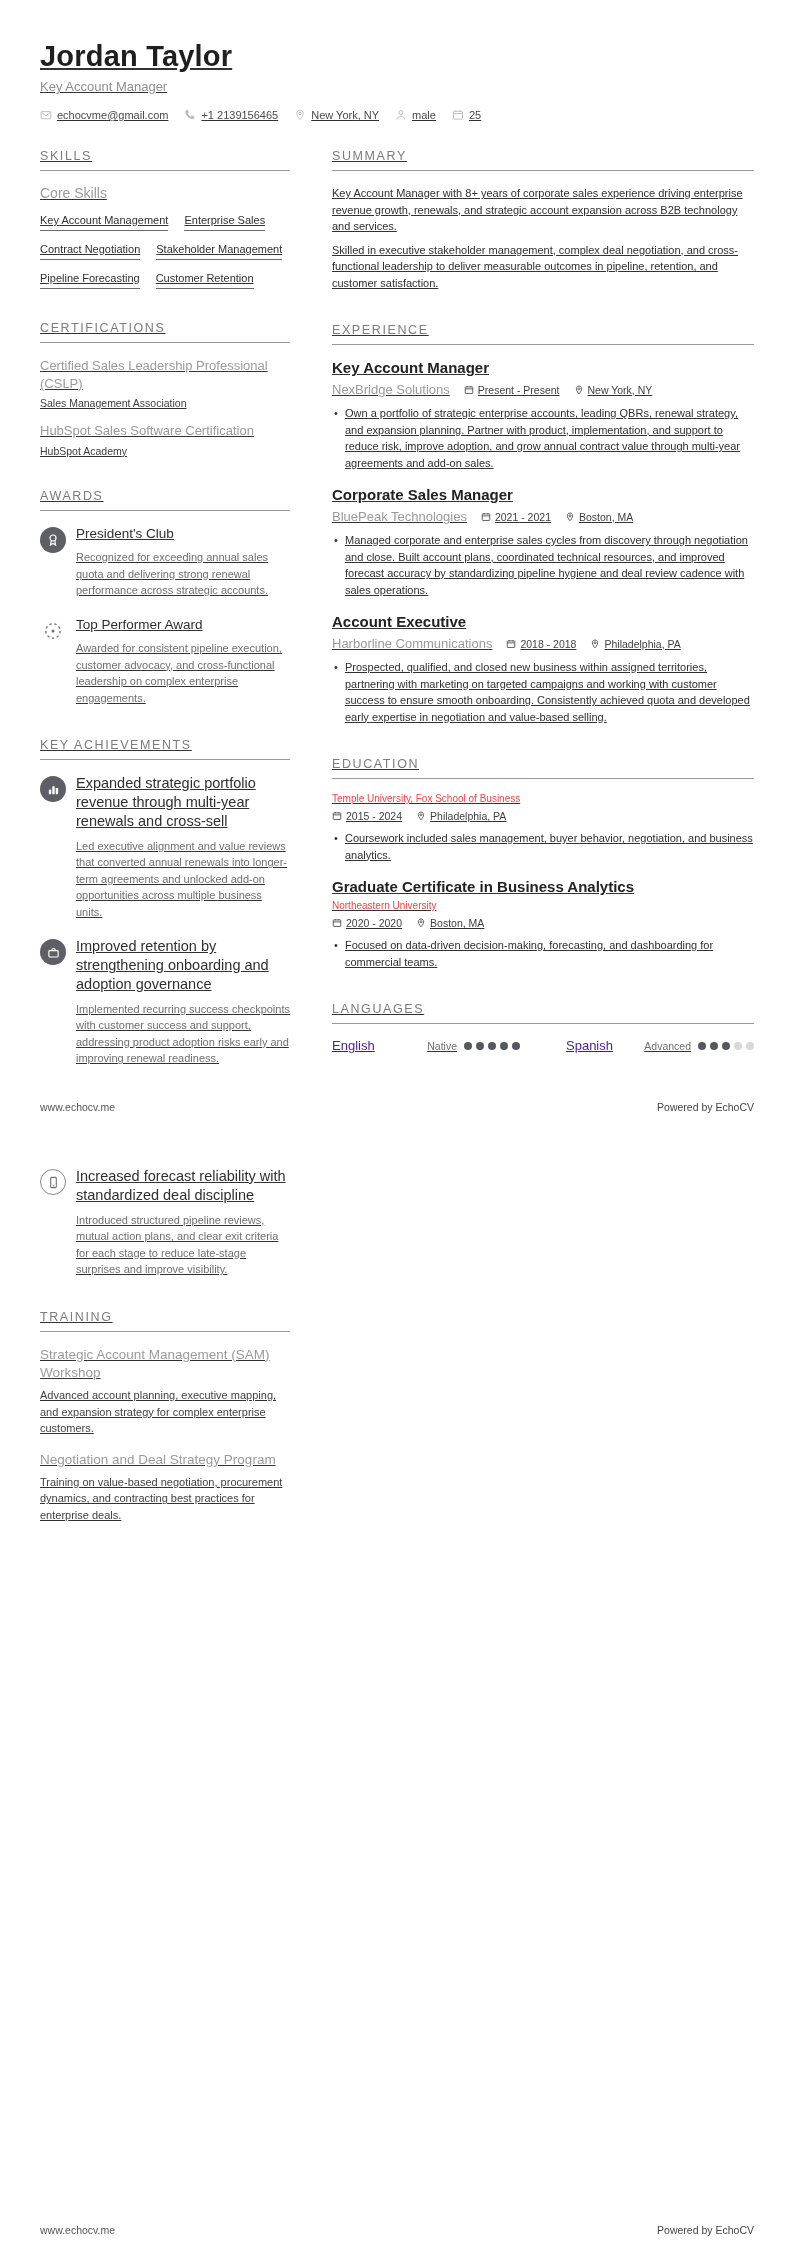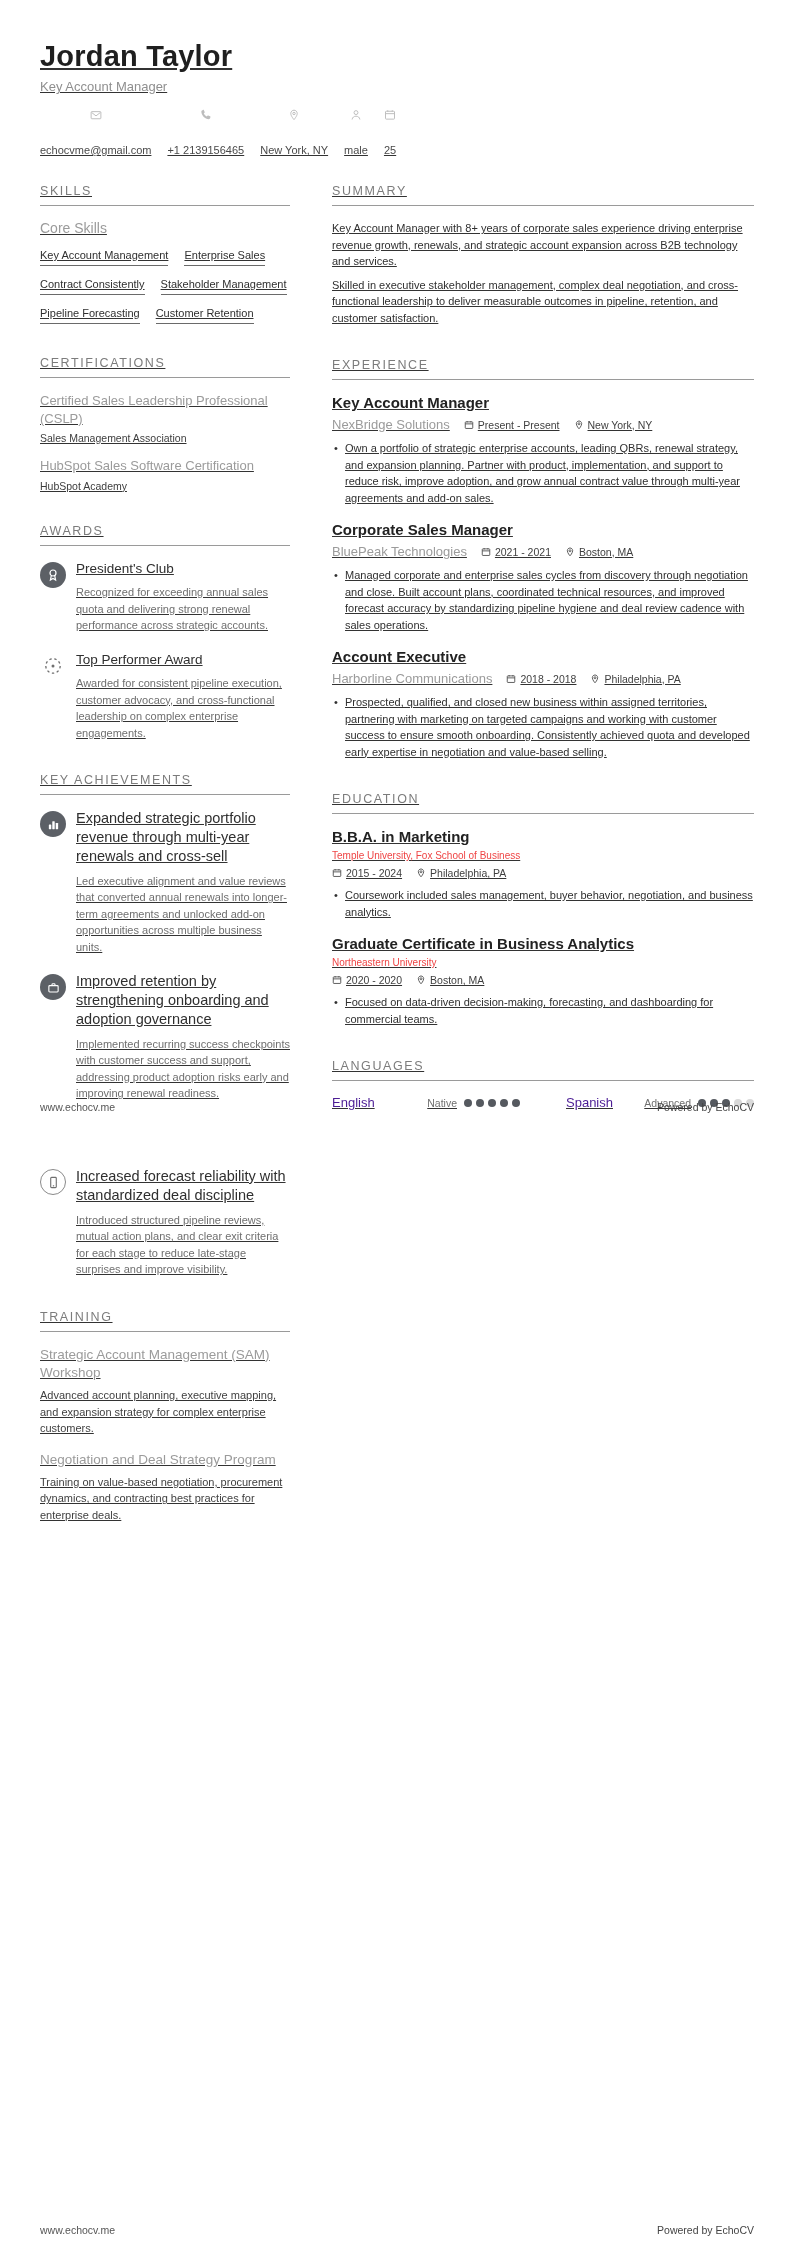--- a/index.html
+++ b/index.html
@@ -6,21 +6,21 @@
   html,body { background:#ffffff; }
   body { font-family:"Liberation Sans", sans-serif; color:#333; }
   .doc { width:794px; margin:0 auto; background:#fff; }
   .page { width:794px; height:1123px; position:relative; background:#fff; padding:40px 40px 0 40px; overflow:hidden;text-decoration:underline; }
   .page-2 { padding-top:44px; }
 
   
   .name { font-size:29px; font-weight:600; color:#1f1f1f; letter-spacing:.2px; }
   .headline { font-size:13px; color:#8f8f8f; margin-top:6px; }
   .contact-row { display:flex; align-items:center; gap:16px; margin-top:15px; font-size:11px; color:#4a4a4a; flex-wrap:wrap; }
-  .contact-item { display:inline-flex; align-items:center; gap:23px;flex-direction:column; }
+  .contact-item { display:inline-flex; align-items:center; gap:5px; }
   .contact-item svg { display:block; }
 
   
   .columns { display:flex; gap:42px; margin-top:28px; }
   .col-left { width:250px; flex:0 0 250px; }
   .col-right { flex:1; min-width:0; }
 
   .section { margin-top:32px; }
   .section.first { margin-top:0; }
   .section-heading { font-size:12.5px; letter-spacing:1.6px; color:#7c7c7c; font-weight:400; border-bottom:1px solid #9a9a9a; padding-bottom:7px; margin-bottom:14px; }
@@ -142,21 +142,21 @@
     <div class="columns">
 
       <aside class="col-left">
 
         <div class="section first">
           <h2 class="section-heading">SKILLS</h2>
           <div class="skills-group-title">Core Skills</div>
           <div class="skill-list">
             <span class="skill-chip">Key Account Management</span>
             <span class="skill-chip">Enterprise Sales</span>
-            <span class="skill-chip">Contract Consistently</span>
+            <span class="skill-chip">Contract Negotiation</span>
             <span class="skill-chip">Stakeholder Management</span>
             <span class="skill-chip">Pipeline Forecasting</span>
             <span class="skill-chip">Customer Retention</span>
           </div>
         </div>
 
         <div class="section">
           <h2 class="section-heading">CERTIFICATIONS</h2>
           <div class="cert">
             <div class="cert-name">Certified Sales Leadership Professional (CSLP)</div>
@@ -320,21 +320,20 @@
               </span>
             </div>
             <div class="bullet">Prospected, qualified, and closed new business within assigned territories, partnering with marketing on targeted campaigns and working with customer success to ensure smooth onboarding. Consistently achieved quota and developed early expertise in negotiation and value-based selling.</div>
           </div>
         </div>
 
         <div class="section">
           <h2 class="section-heading">EDUCATION</h2>
 
           <div class="edu">
-            <div class="job-title-line">B.B.A. in Marketing</div>
             <div class="edu-school">Temple University, Fox School of Business</div>
             <div class="edu-meta">
               <span class="meta-item">
                 <span>
                     <svg width="10" height="10" viewBox="0 0 16 16" fill="none" stroke="#555" stroke-width="1.5">
                       <rect x="2" y="3" width="12" height="10.5" rx="1"></rect>
                       <line x1="2" y1="6.2" x2="14" y2="6.2"></line>
                       <line x1="5" y1="1.6" x2="5" y2="3.8"></line>
                       <line x1="11" y1="1.6" x2="11" y2="3.8"></line>
                     </svg>

